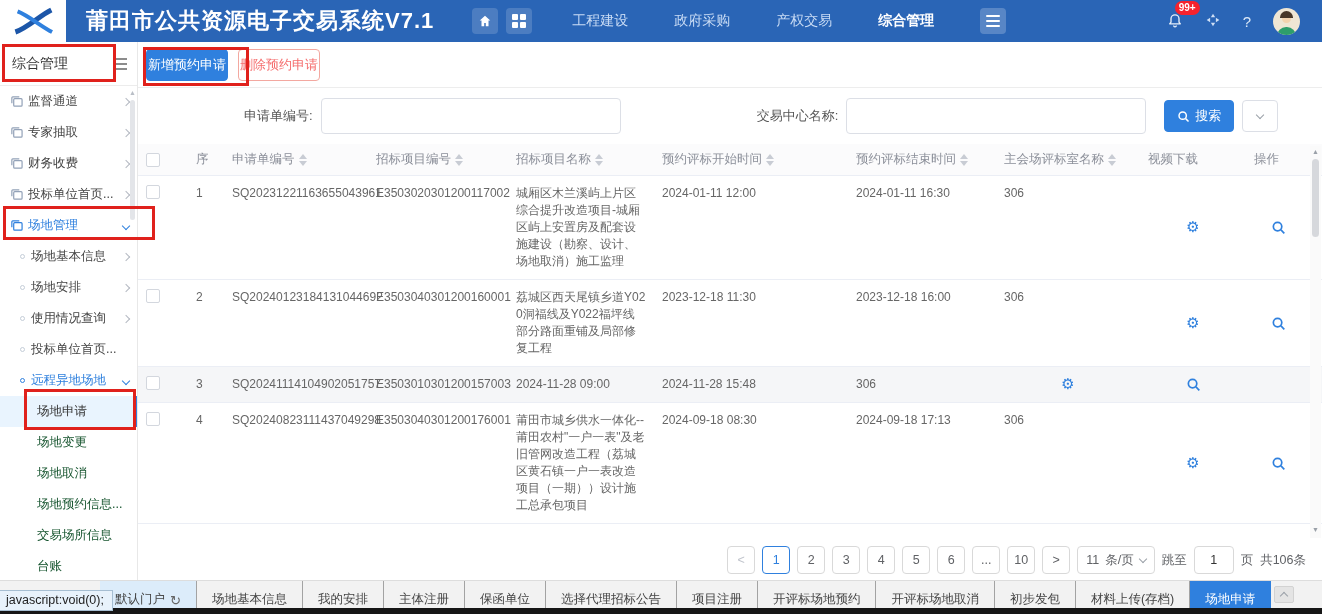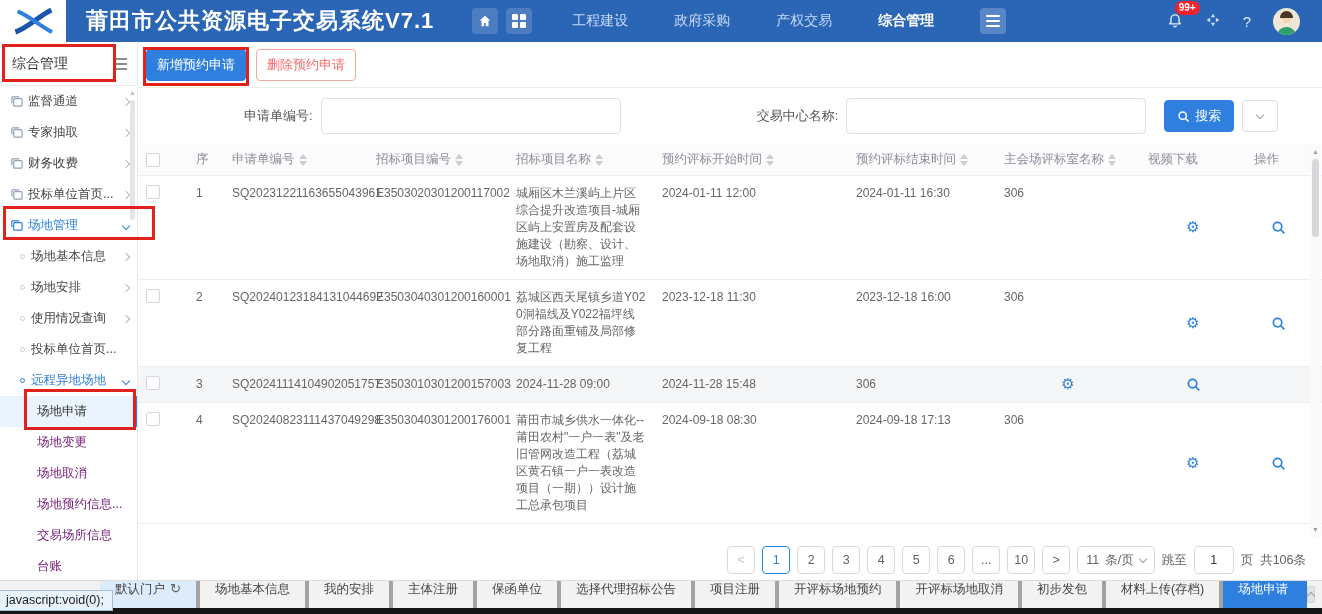--- a/index.html
+++ b/index.html
@@ -34,32 +34,32 @@
   .sb-head{height:44px;display:flex;align-items:center;justify-content:space-between;padding:0 10px 0 12px;border-bottom:1px solid #ececec;font-size:14px;color:#333}
   .sb-collapse{display:flex;flex-direction:column;gap:3px;cursor:pointer}
   .sb-collapse i{display:block;width:14px;height:2px;background:#8c8c8c}
   .sb-item{height:31px;display:flex;align-items:center;padding:0 8px 0 10px;cursor:pointer;color:#444;white-space:nowrap}
   .sb-item .wicon{margin-right:5px;flex:0 0 auto;display:flex}
   .sb-item .lbl{font-size:12.5px;overflow:hidden;text-overflow:ellipsis}
   .sb-item.blue{color:#2f80de}
   .sb-sub{padding-left:20px}
   .sb-sub .dot{width:5px;height:5px;border:1px solid #c4cdd8;border-radius:50%;margin-right:6px;flex:0 0 auto}
   .sb-sub.blue .dot{border-color:#2f80de}
-  .sb-leaf{padding-left:37px;color:#701a75}
+  .sb-leaf{padding-left:37px;color:#14532d}
   .sb-leaf.active{background:#e9f4fe;border-right:3px solid #2f80de;color:#333}
   .chev{width:6px;height:6px;border-right:1.4px solid #b4b9c2;border-bottom:1.4px solid #b4b9c2;transform:rotate(-45deg);margin-left:auto;flex:0 0 auto}
   .chev.down{transform:rotate(45deg);border-color:#2f80de}
   .sb-scroll{position:absolute;right:0;top:46px;width:9px;height:490px}
   .sb-scroll .arr{color:#b9bec6;font-size:7px;text-align:center;line-height:10px}
   .sb-scroll .thumb{width:5px;height:120px;background:#e3e5e9;border-radius:3px;margin:2px auto}
 
   
   .main{position:absolute;left:138px;top:42px;width:1184px;height:538px;background:#fff}
   .toolbar{height:46px;display:flex;align-items:center;gap:10px;padding-left:8px;border-bottom:1px solid #ededed}
-  .btn{height:32px;border-radius:4px;font-size:13px;cursor:pointer;display:inline-flex;align-items:center;justify-content:center;padding:0 10px;border:1px solid transparent}
+  .btn{height:32px;border-radius:4px;font-size:13px;cursor:pointer;display:inline-flex;align-items:center;justify-content:center;padding:0 1px;border:1px solid transparent}
   .btn-primary{background:#2f80de;color:#fff;border-color:#2f80de}
   .btn-danger{background:#fff;color:#f56c6c;border-color:#f3a8a0}
   .search-row{height:56px;display:flex;align-items:center}
   .f-label{color:#555;font-size:13px;white-space:nowrap}
   .lab1{margin-left:106px}
   .inp{height:36px;border:1px solid #dcdfe6;border-radius:4px;width:300px;margin-left:8px;padding:0 10px;font-size:13px;color:#333;outline:none}
   .lab2{margin-left:136px}
   .btn-search{margin-left:18px;gap:5px;padding:0 12px}
   .btn-more{margin-left:8px;width:36px;height:32px;background:#fff;border:1px solid #dcdfe6;border-radius:4px;display:flex;align-items:center;justify-content:center;cursor:pointer}
   .btn-more .chev{margin:0 0 2px 0;border-color:#9aa0a8}
@@ -89,21 +89,21 @@
   .pager{height:40px;display:flex;align-items:center;justify-content:flex-end;gap:7px;padding-right:16px;color:#606266;font-size:12.5px}
   .pg{min-width:28px;height:28px;border:1px solid #d9d9d9;border-radius:4px;background:#fff;display:inline-flex;align-items:center;justify-content:center;padding:0 4px;cursor:pointer}
   .pg.disabled{color:#c0c4cc}
   .pg.current{border-color:#2f80de;color:#2f80de}
   .pg-size{gap:6px;padding:0 8px;cursor:pointer}
   .pg-size .chev{margin:0 0 2px 0;border-color:#9aa0a8}
   .jump-inp{width:40px;height:28px;border:1px solid #d9d9d9;border-radius:4px;text-align:center;font-size:12.5px;color:#333;outline:none}
 
   
   .bottom-tabs{position:absolute;left:0;top:580px;width:1322px;height:28px;background:#f2f2f2;border-top:1px solid #ddd;display:flex;align-items:stretch;padding-left:100px}
-  .tab{display:flex;align-items:flex-start;gap:5px;padding:0 15px;font-size:12.5px;color:#444;border-right:4px solid #a3a3a3;cursor:pointer;white-space:nowrap}
+  .tab{display:flex;align-items:flex-end;gap:5px;padding:0 15px;font-size:12.5px;color:#444;border-right:1px solid #a3a3a3;cursor:pointer;white-space:nowrap}
   .tab.home{background:#dcecfa}
   .tab.active{background:#2f80de;color:#fff;border-right-color:#2f80de}
   .refresh{font-family:"DejaVu Sans",sans-serif;color:#666;font-size:13px}
   .tab-caret{margin-left:auto;margin-right:28px;align-self:center;width:20px;height:17px;background:#e4e4e4;border:1px solid #d2d2d2;border-radius:2px;display:flex;align-items:center;justify-content:center;cursor:pointer}
   .tab-caret .chev{transform:rotate(-135deg);border-color:#9aa0a8;margin:2px 0 0 0}
 
   .black-strip{position:absolute;left:0;top:608px;width:1322px;height:6px;background:#161616}
   .status-tip{position:absolute;left:0;top:590px;height:21px;background:#e8f2fb;border:1px solid #a6bed2;border-left:none;padding:2px 8px 0 6px;font-size:12.5px;color:#222;z-index:20;white-space:nowrap}
 
   

